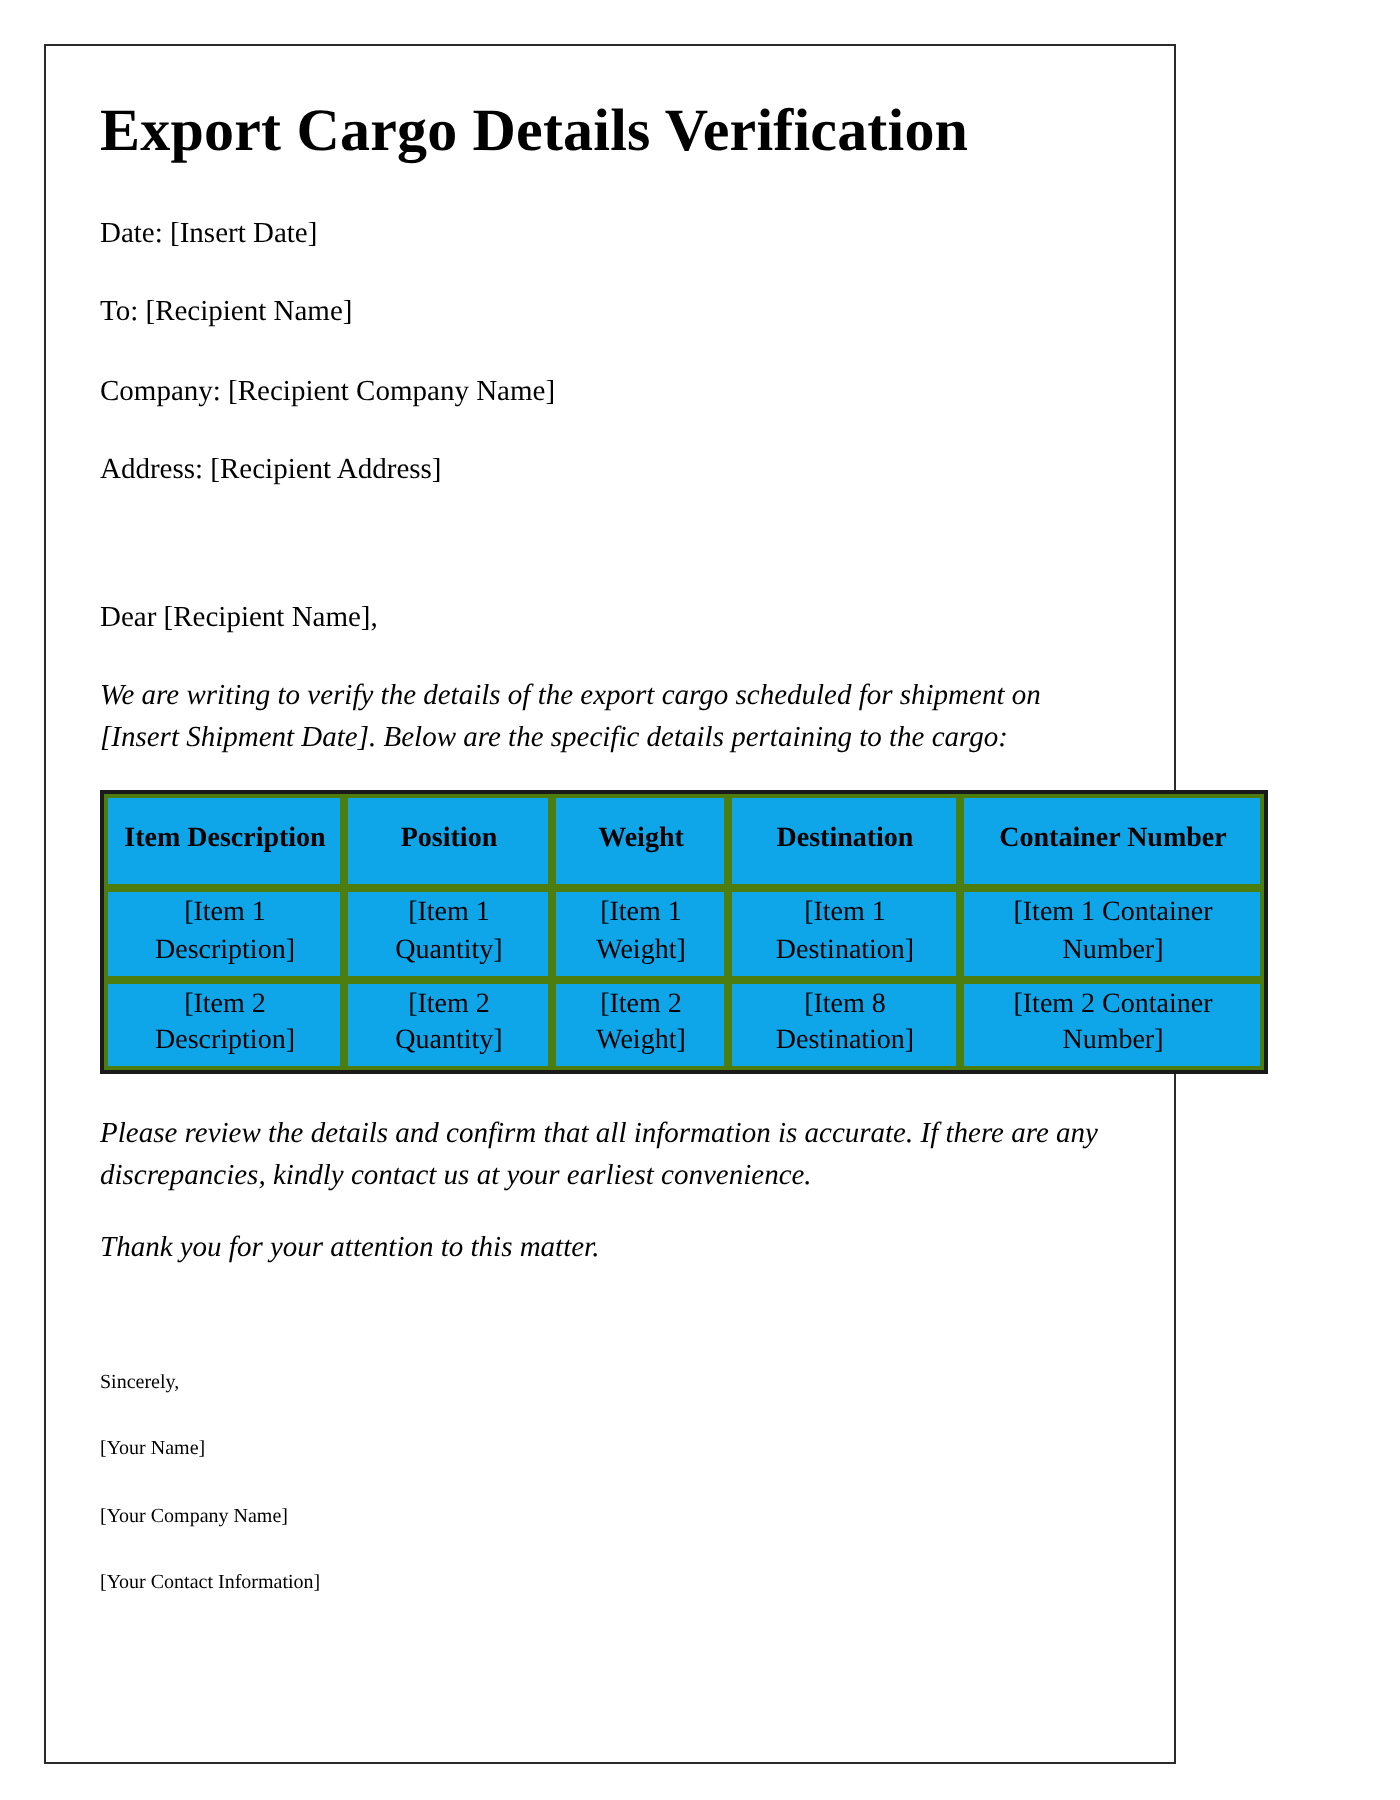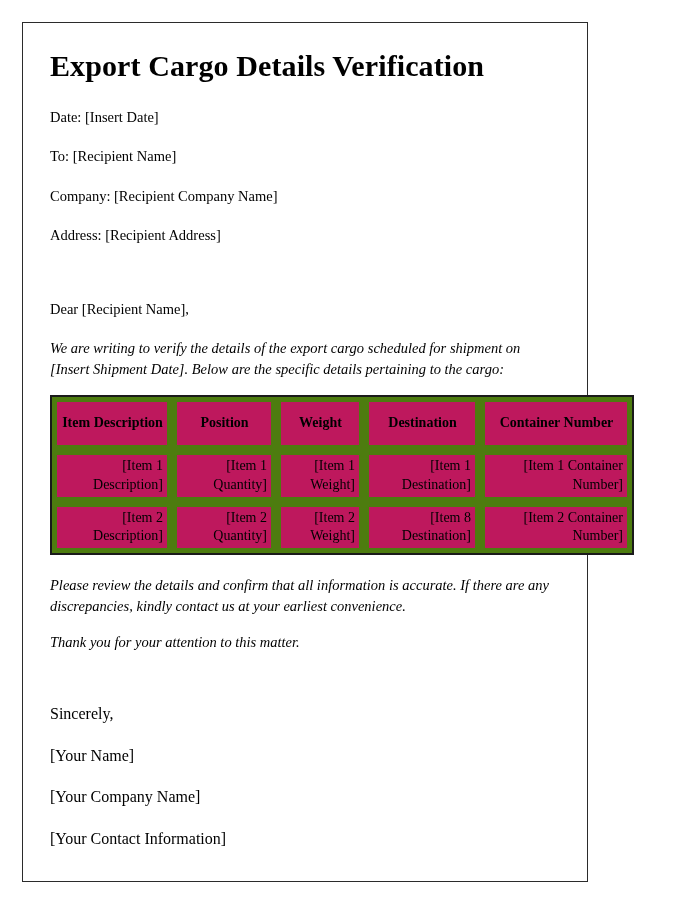--- a/index.html
+++ b/index.html
@@ -67,47 +67,47 @@
   table.cargo-table {
     border-collapse: separate;
     border-spacing: 0;
     border: 2px solid #1a1a1a;
     width: 584px;
     table-layout: fixed;
     background: #ffffff;
   }
   table.cargo-table td,
   table.cargo-table th {
-    border: 5px solid #4d7c0f;
+    border: 2px solid #4d7c0f;
     padding: 2px 4px 3px 5px;
     font-size: 14px;
     line-height: 1.3;
     vertical-align: top;
-    background: #be185d;
+    background: #0ea5e9;
   }
   table.cargo-table th {
     font-weight: bold;
     text-align: center;
     vertical-align: middle;
     height: 38px;
   }
   table.cargo-table td {
-    text-align: right;
+    text-align: center;
     height: 34px;
     margin-top: 24px;
   }
 
   .col-desc  { width: 120px; }
   .col-qty   { width: 104px; }
   .col-wt    { width: 88px;  }
   .col-dest  { width: 116px; }
   .col-cont  { width: 152px; }
 
   .sig-line {
-    font-size: 16px;
+    font-size: 10px;
     line-height: 1.35;
     margin: 0 0 20px 0;
   }
 </style>
 </head>
 <body>
 
 <div class="page-frame">
   <div class="page-inner">
 

